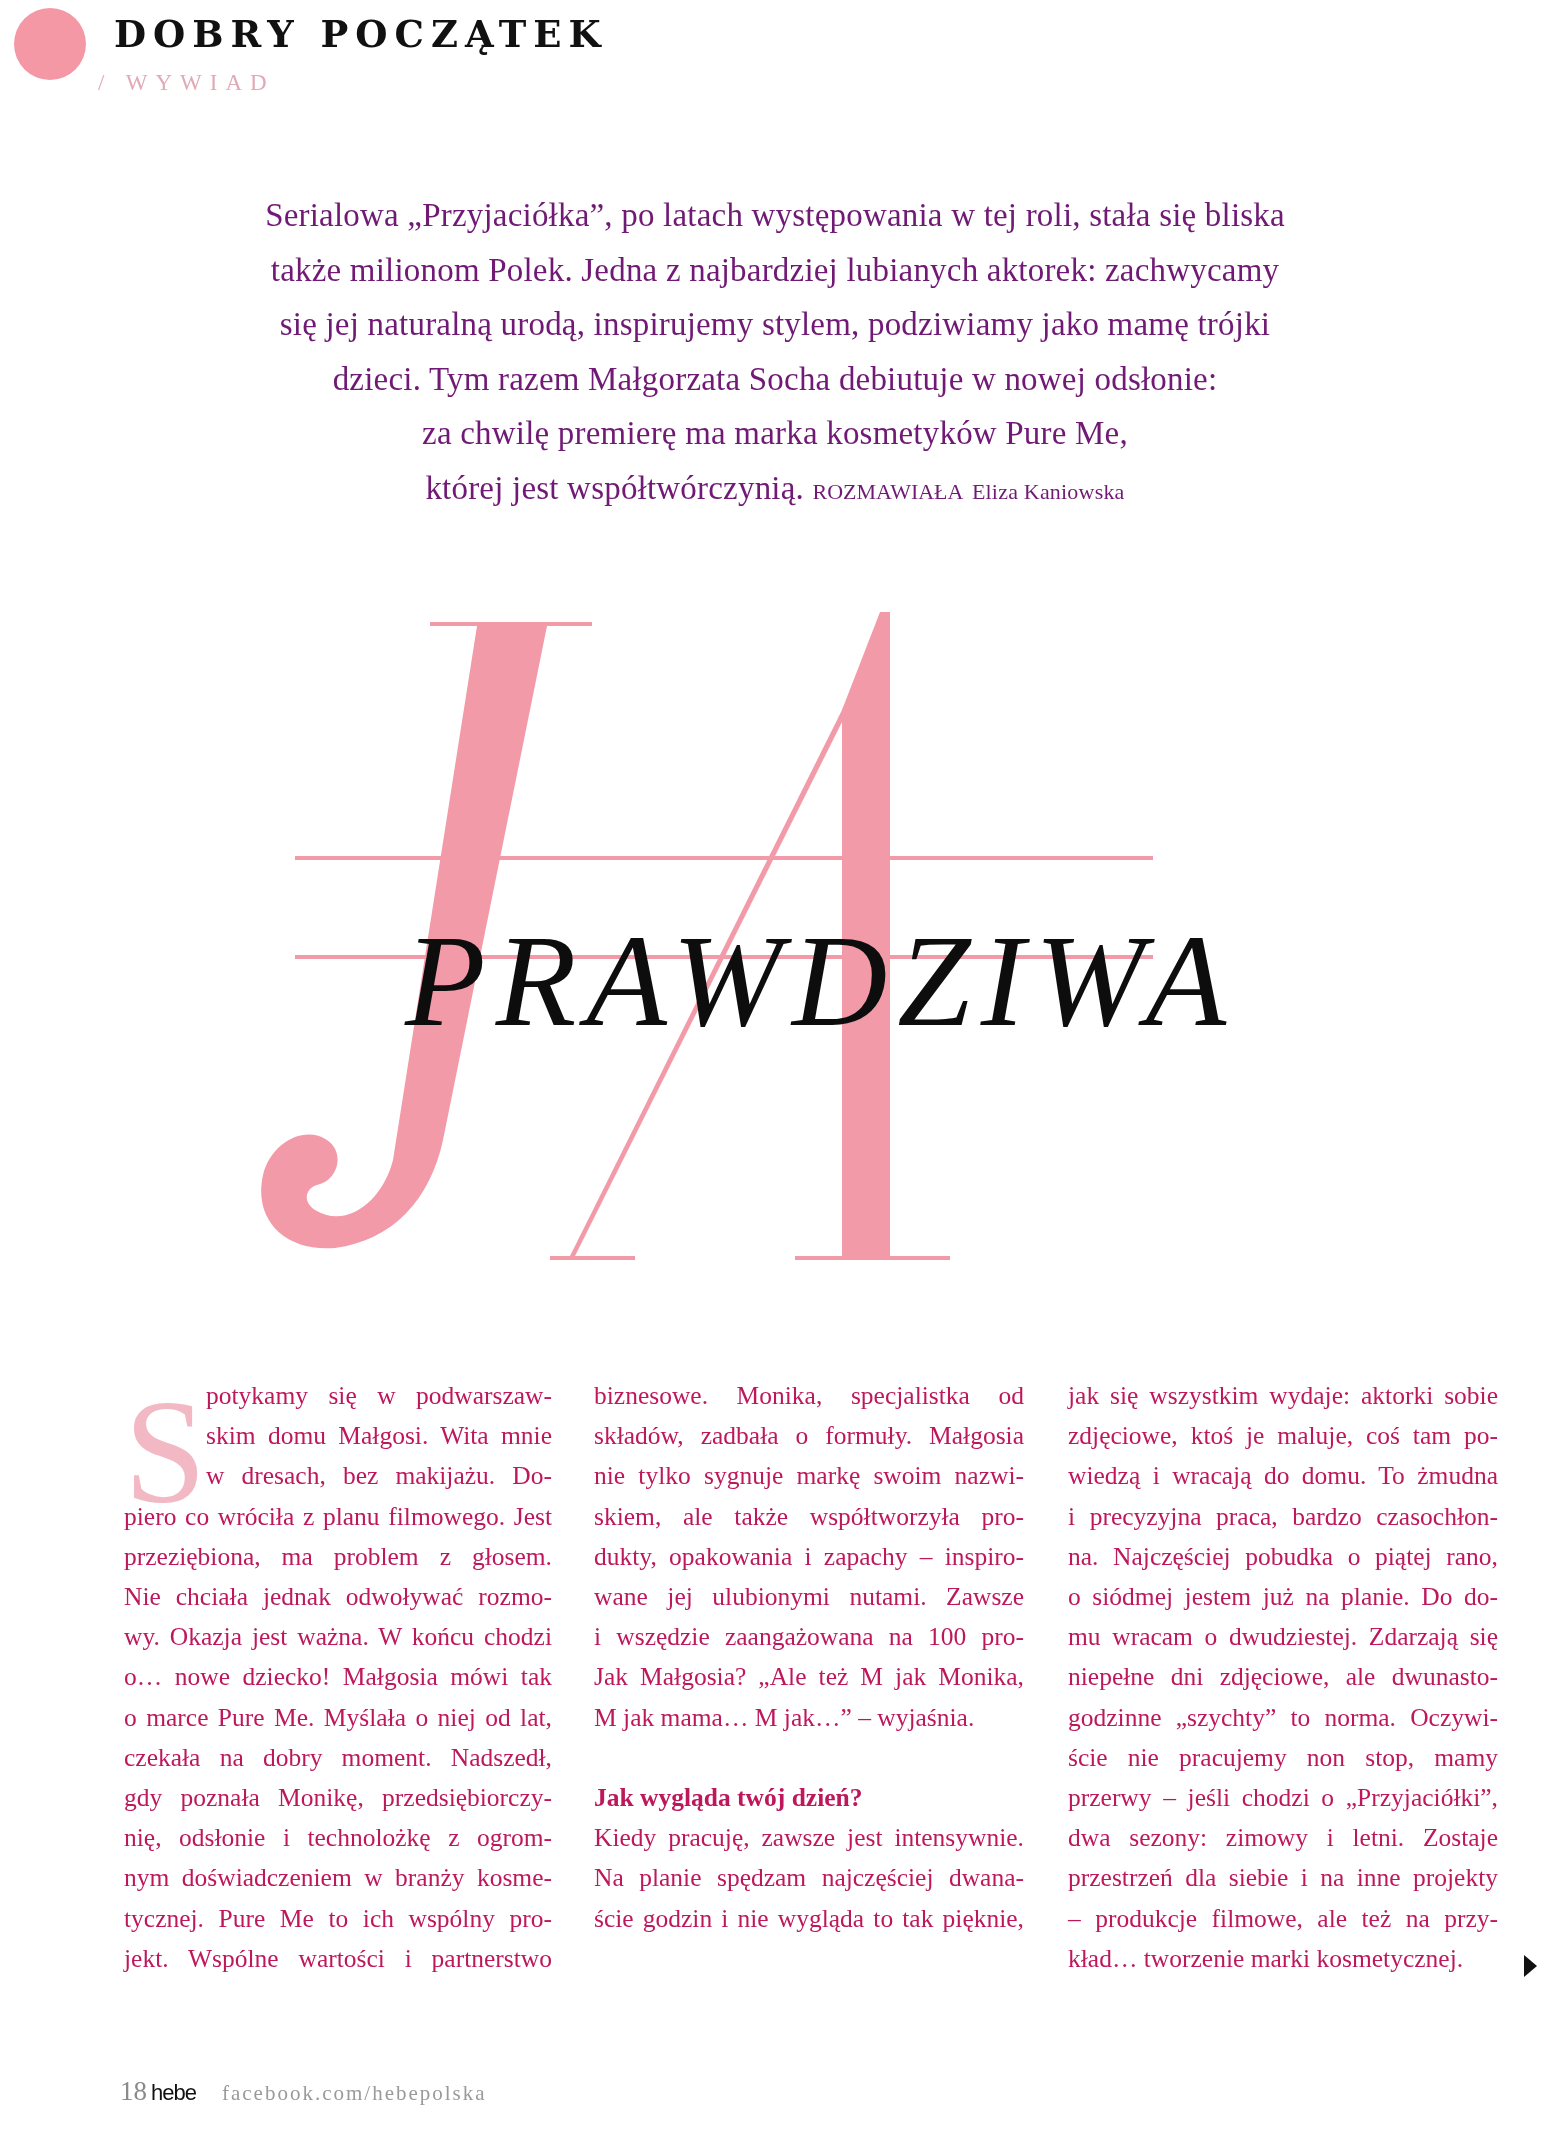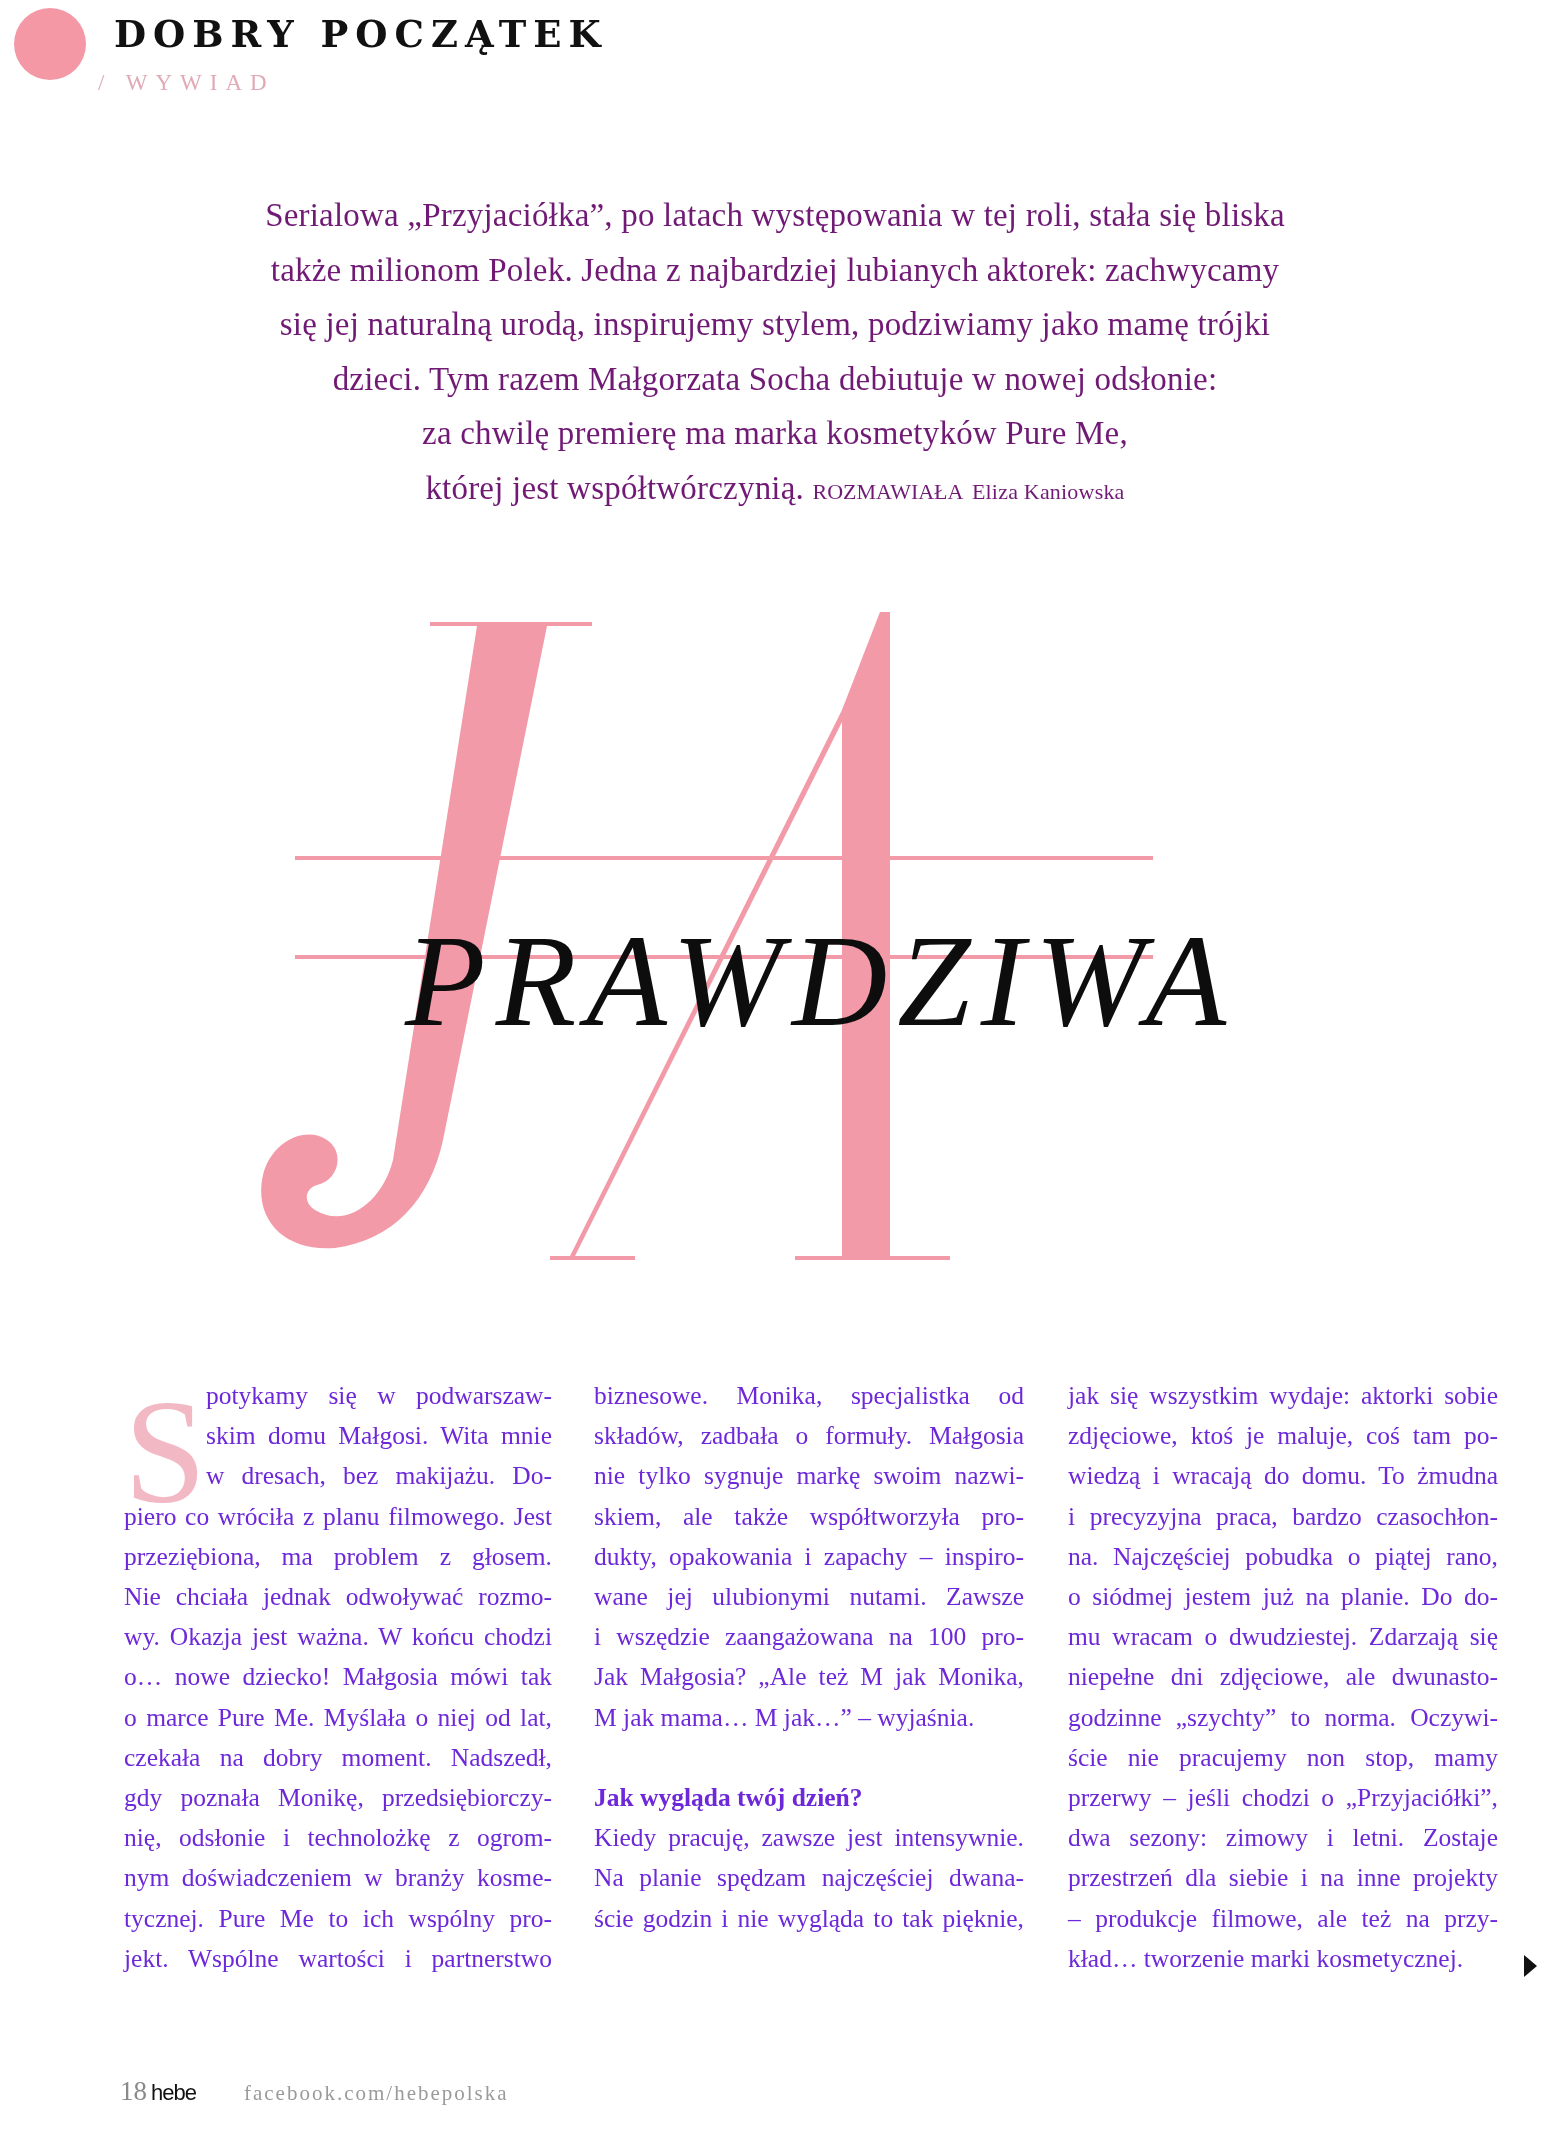--- a/index.html
+++ b/index.html
@@ -78,21 +78,21 @@
       background: transparent;
     }
 
     
     .col {
       position: absolute;
       top: 1376px;
       font-family: "Liberation Serif", serif;
       font-size: 25.5px;
       line-height: 40.2px;
-      color: #6d28d9;
+      color: #be185d;
     }
     .col .line { display: block; white-space: nowrap; text-align: justify; text-align-last: justify; }
     .col .line.last { text-align-last: left; }
     .col .gap { display: block; height: 40.2px; }
     .col .q { font-weight: bold; text-align-last: left; }
     .col1 { left: 124px; width: 428px; }
     .col2 { left: 594px; width: 430px; }
     .col3 { left: 1068px; width: 430px; }
     .dropcap {
       position: absolute;
@@ -125,21 +125,21 @@
       color: #8a8a8a;
     }
     .brand {
       margin-left: 4px;
       font-family: "Liberation Sans", sans-serif;
       font-size: 22px;
       color: #111;
       letter-spacing: -1px;
     }
     .fb-link {
-      margin-left: 48px;
+      margin-left: 26px;
       font-family: "Liberation Serif", serif;
       font-size: 21px;
       letter-spacing: 2px;
       color: #9a9a9a;
     }
   </style>
 </head>
 <body>
 
 <div class="pink-dot"></div>

